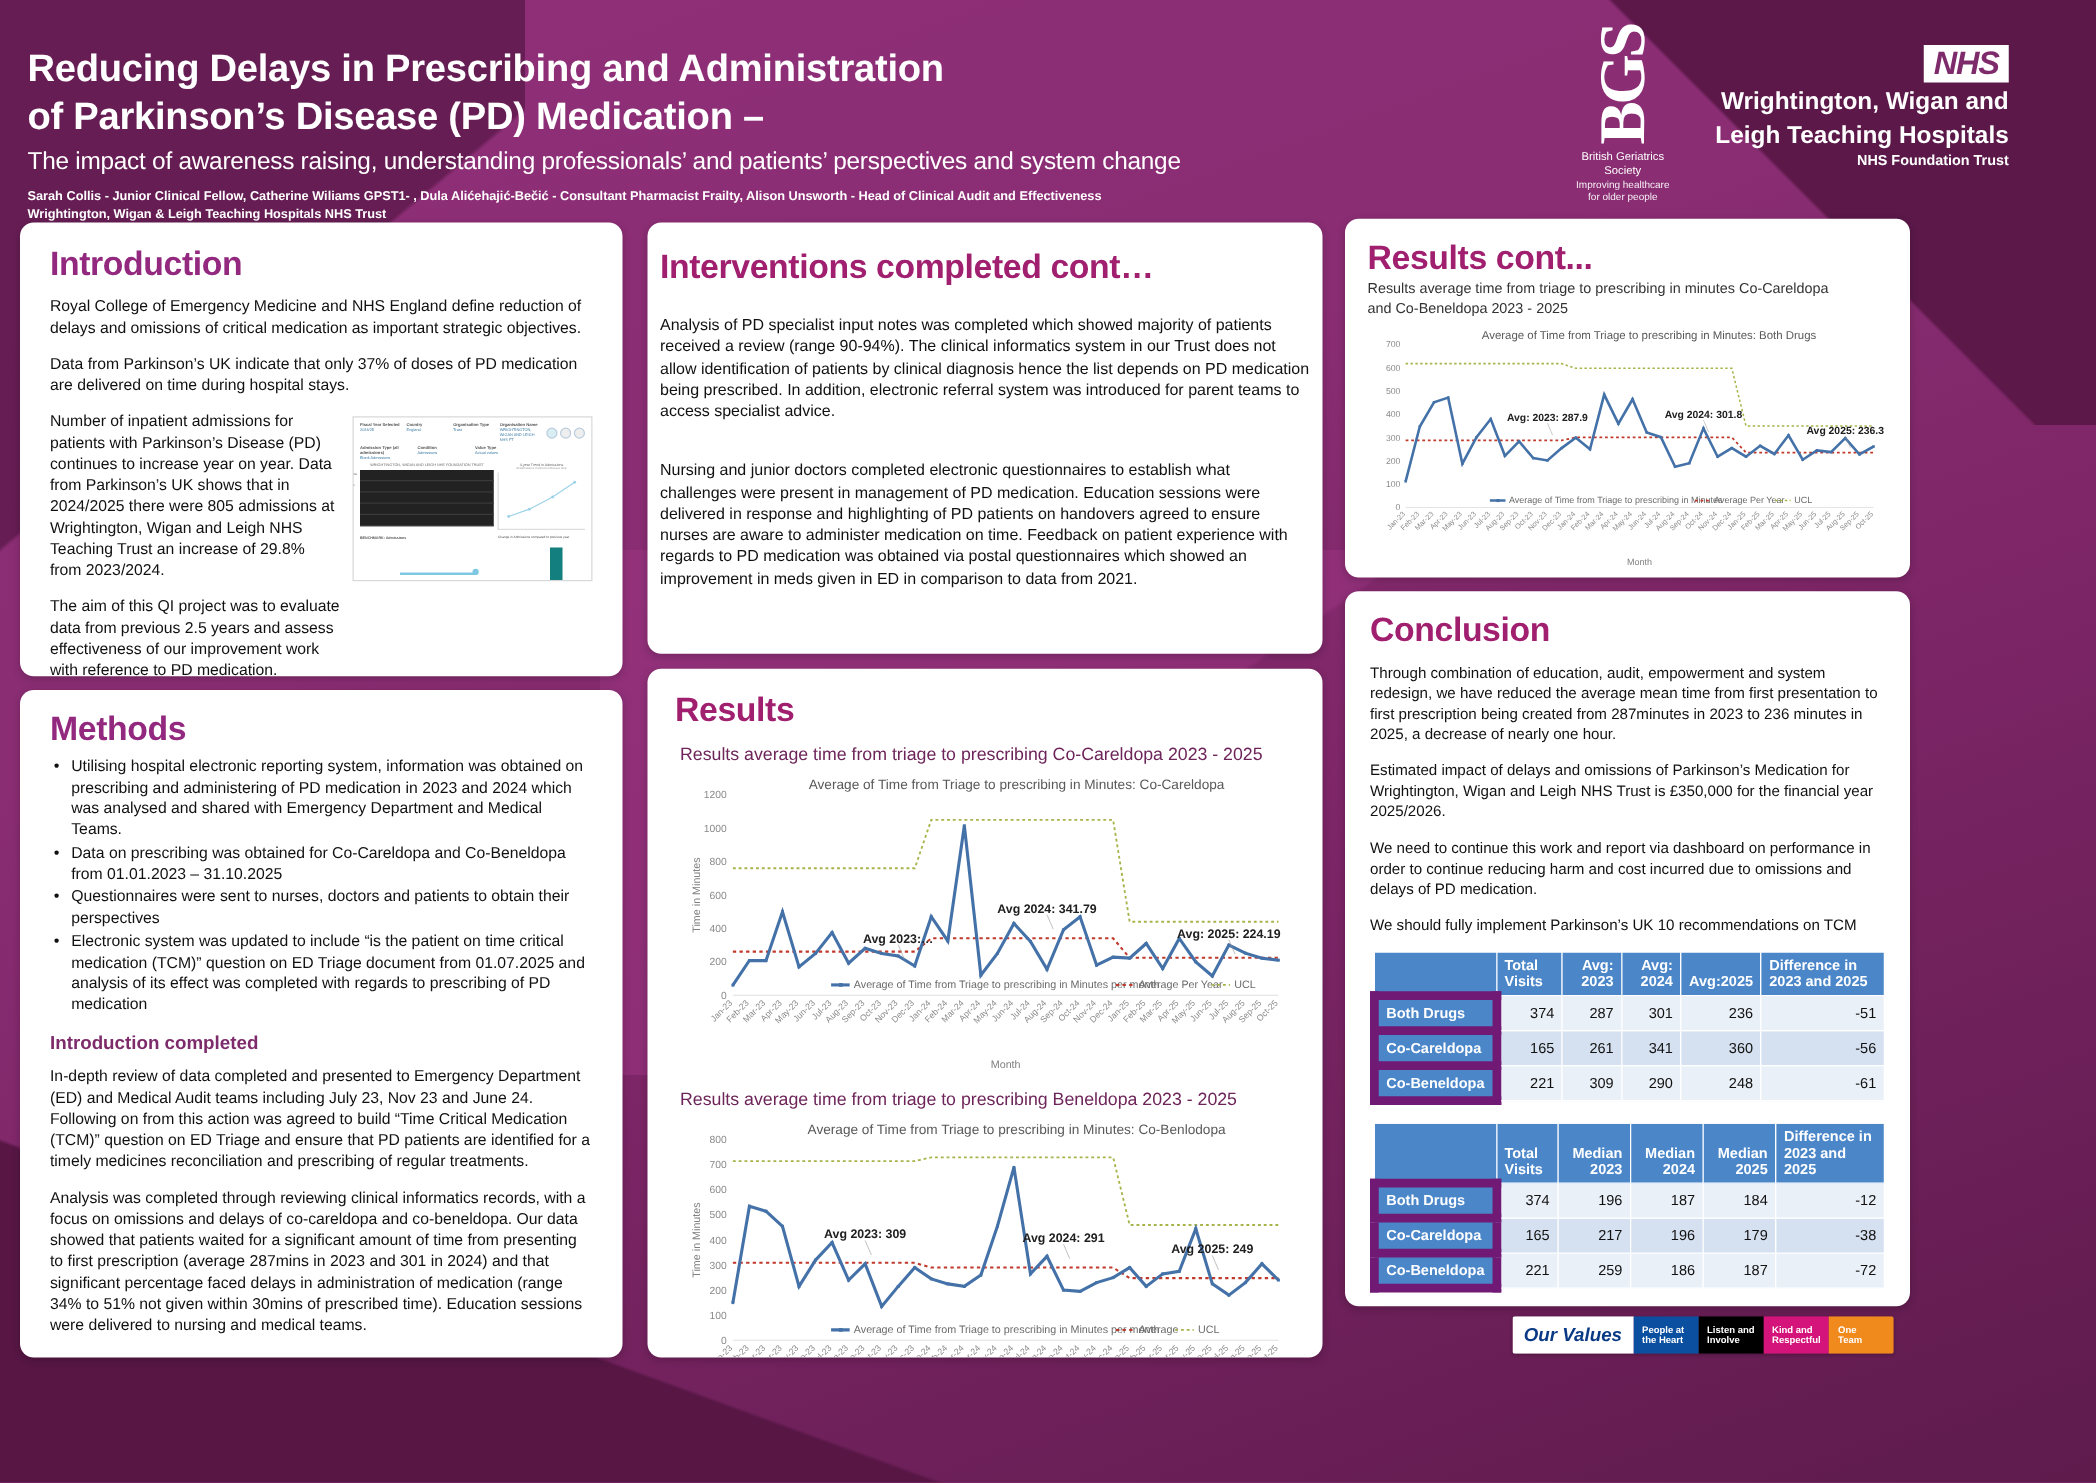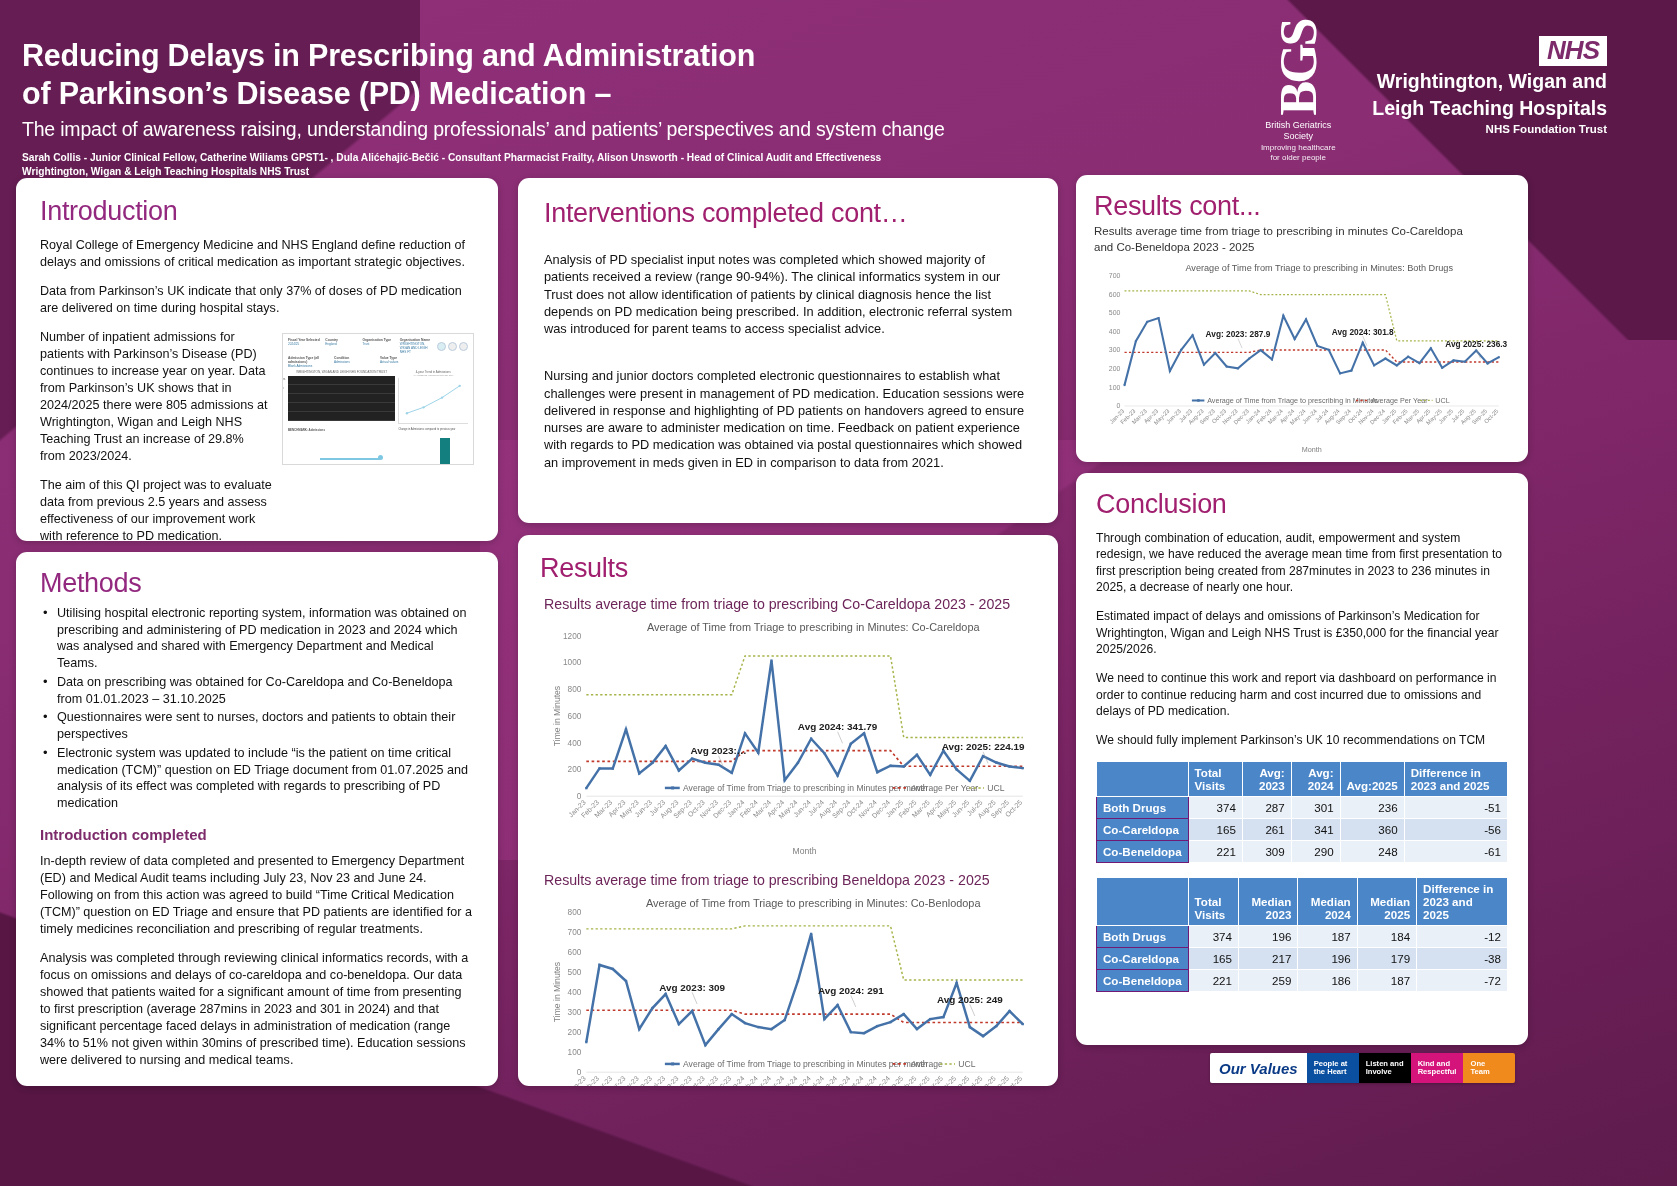--- a/index.html
+++ b/index.html
@@ -67,21 +67,21 @@
   .nhs-name { font-size: 19.5px; font-weight: bold; line-height: 1.16; margin-top: 4px; }
   .nhs-trust { font-size: 11.5px; font-weight: bold; margin-top: 3px; }
 
   
   .card {
     position: absolute; background: #fff; border-radius: 11px;
     box-shadow: 0 2px 7px rgba(0,0,0,.20);
     overflow: hidden;
   }
   h2.sec-title {
-    font-size: 27px; font-weight: normal; color: #93287f; letter-spacing: -0.3px;
+    font-size: 27px; font-weight: bold; color: #93287f; letter-spacing: -0.3px;
   }
   h2.sec-title.dark { color: #a01f6e; }
   h3.sub-head { font-size: 15px; font-weight: bold; color: #7d2b6b; margin: 14px 0 10px 0; }
   p.body { font-size: 12.6px; color: #111; line-height: 1.35; margin-bottom: 12px; }
   ul.bullets { list-style: none; margin: 6px 0 0 0; }
   ul.bullets li {
     font-size: 12.6px; color: #111; line-height: 1.33; margin-bottom: 2px;
     padding-left: 17px; position: relative;
   }
   ul.bullets li:before {
@@ -119,21 +119,21 @@
   .dash-bot-l { width: 108px; }
   .dash-bot-r { width: 70px; position: relative; height: 46px; }
   .dash-bar { position: absolute; right: 18px; bottom: 6px; width: 10px; height: 30px; background: #147f7f; }
   .dash-dot-line { position: absolute; left: 32px; top: 30px; width: 60px; height: 1.5px; background: #7ec8e3; }
   .dash-dot { position: absolute; left: 90px; top: 27px; width: 5px; height: 5px; border-radius: 50%; background: #7ec8e3; }
 
   
   #card-methods { left: 16px; top: 552px; width: 482px; height: 534px; padding: 16px 24px; }
 
   
-  #card-interv { left: 518px; top: 178px; width: 540px; height: 345px; padding: 20px 26px; }
+  #card-interv { left: 518px; top: 178px; width: 540px; height: 345px; padding: 20px 10px; }
 
   
   #card-results { left: 518px; top: 535px; width: 540px; height: 551px; padding: 18px 22px; }
   .chart-caption { font-size: 14.2px; color: #6d2559; margin: 12px 0 4px 4px; font-weight: normal; }
 
   
   #card-rescont { left: 1076px; top: 175px; width: 452px; height: 287px; padding: 16px 18px; }
   .rescont-sub { font-size: 11.5px; color: #333; line-height: 1.25; margin-top: 2px; }
 
   
@@ -142,21 +142,21 @@
 
   
   table.restbl { border-collapse: collapse; width: 100%; margin-top: 8px; font-size: 11.6px; }
   table.restbl th {
     background: #4a86c8; color: #fff; font-weight: bold; padding: 4px 6px;
     border: 1px solid #fff; text-align: right; vertical-align: bottom; line-height: 1.12;
   }
   table.restbl th.blank { background: #4a86c8; }
   table.restbl td.rowhead {
     background: #4a86c8; color: #fff; font-weight: bold; padding: 4px 6px;
-    border: 1px solid #701a75; text-align: left; white-space: nowrap;
+    border: 7px solid #701a75; text-align: left; white-space: nowrap;
   }
   table.restbl td {
     background: #dce6f1; color: #111; padding: 4px 6px; border: 1px solid #fff;
     text-align: right;
   }
   table.restbl tr:nth-child(odd) td { background: #eaf0f8; }
   table.restbl tr:nth-child(even) td { background: #d5e1f0; }
   table.restbl tr td.rowhead { background: #4a86c8 !important; }
 
   

